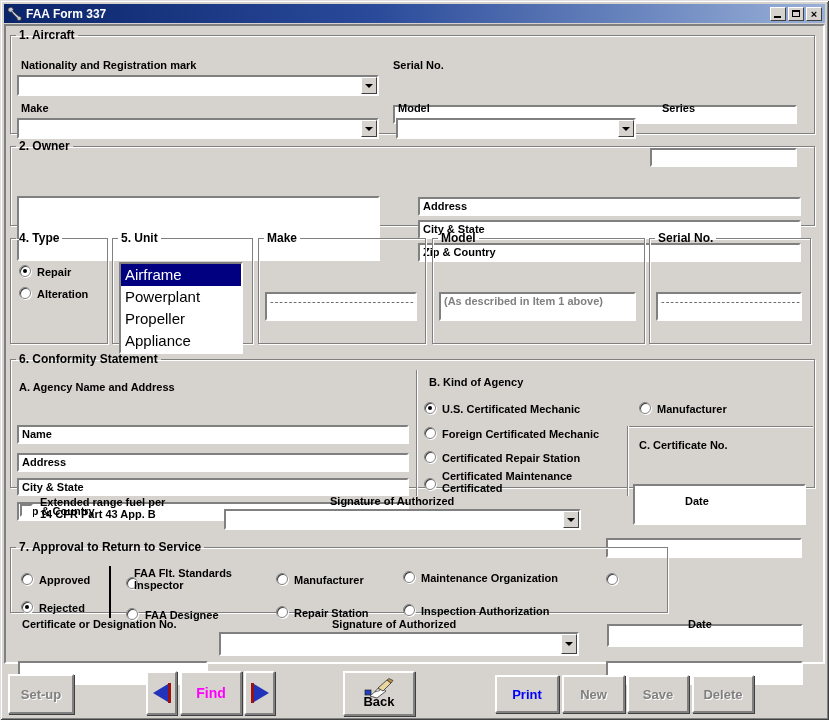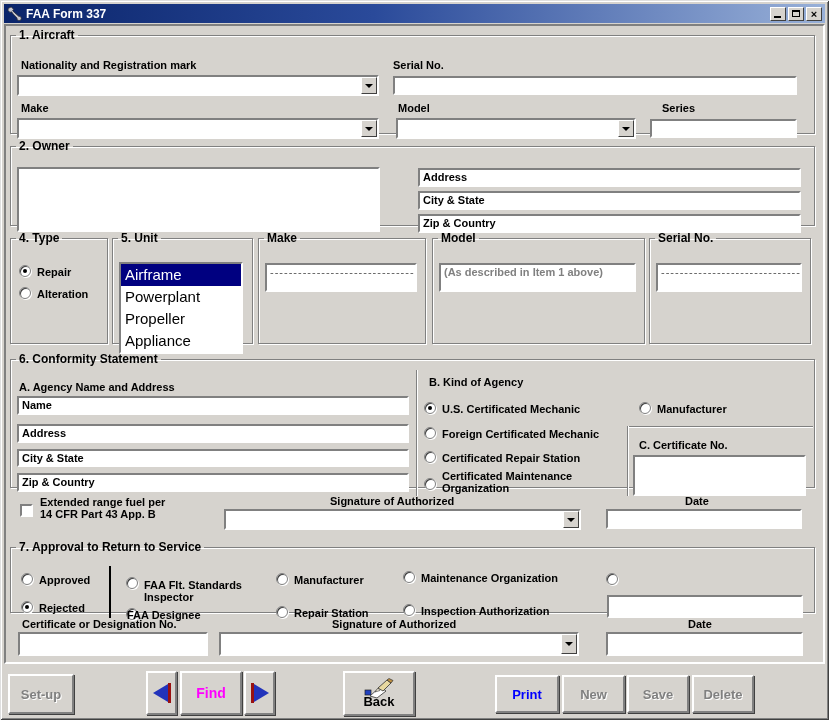--- a/index.html
+++ b/index.html
@@ -27,21 +27,21 @@
   .client{position:absolute;left:4px;top:24px;width:821px;height:640px;background:#d6d3ce;
     border:2px solid;border-color:#808080 #ffffff #ffffff #808080;}
   
   fieldset{position:absolute;margin:0;padding:0;
     border:1px solid #808080;box-shadow:1px 1px 0 #ffffff, inset 1px 1px 0 #ffffff;}
   legend{font:bold 12px "Liberation Sans",sans-serif;margin-left:5px;padding:0 3px;color:#000;}
   .lbl{position:absolute;font:bold 11px "Liberation Sans",sans-serif;color:#000;white-space:nowrap;}
   .field{position:absolute;background:#ffffff;border:2px solid;
     border-color:#808080 #ffffff #ffffff #808080;
     font:bold 11px "Liberation Sans",sans-serif;color:#000;
-    padding:1px 3px;overflow:hidden;white-space:nowrap;}
+    padding:1px 3px;overflow:hidden;white-space:nowrap;margin-top:29px;}
   .dashes{font-weight:normal;color:#555555;letter-spacing:1px;}
   .graytext{color:#808080;}
   .combo{position:absolute;background:#ffffff;border:2px solid;
     border-color:#808080 #ffffff #ffffff #808080;display:flex;}
   .combo-text{flex:1;font:bold 11px "Liberation Sans",sans-serif;padding:1px 3px;overflow:hidden;}
   .combo-btn{width:16px;background:#d6d3ce;border:1px solid;
     border-color:#ffffff #404040 #404040 #ffffff;
     display:flex;align-items:center;justify-content:center;flex:0 0 auto;}
   .arr-down{width:0;height:0;border-left:4px solid transparent;border-right:4px solid transparent;border-top:4px solid #000;}
   .radio{position:absolute;width:12px;height:12px;border-radius:50%;background:#ffffff;
@@ -174,21 +174,21 @@
     <div class="lbl" style="left:418px;top:10px;">B. Kind of Agency</div>
     <span class="radio on" style="left:413px;top:36px;"></span>
     <div class="lbl" style="left:431px;top:37px;">U.S. Certificated Mechanic</div>
     <span class="radio" style="left:413px;top:61px;"></span>
     <div class="lbl" style="left:431px;top:62px;">Foreign Certificated Mechanic</div>
     <span class="radio" style="left:413px;top:85px;"></span>
     <div class="lbl" style="left:431px;top:86px;">Certificated Repair Station</div>
     <span class="radio" style="left:413px;top:112px;"></span>
     <div class="lbl" style="left:431px;top:104px;">
       <span>Certificated Maintenance</span><br>
-      <span>Organization</span>
+      <span>Certificated</span>
     </div>
     <span class="radio" style="left:628px;top:36px;"></span>
     <div class="lbl" style="left:646px;top:37px;">Manufacturer</div>
     <div class="hline" style="left:616px;top:60px;width:186px;"></div>
     <div class="vline" style="left:616px;top:60px;height:70px;"></div>
     <div class="lbl" style="left:628px;top:73px;">C. Certificate No.</div>
     <div class="field" style="left:622px;top:89px;width:173px;height:41px;"></div>
   </fieldset>
 
   <span class="check" style="left:20px;top:504px;"></span>
@@ -199,34 +199,34 @@
   <div class="lbl" style="left:330px;top:495px;">Signature of Authorized</div>
   <div class="combo" style="left:224px;top:509px;width:357px;height:21px;position:absolute;">
     <span class="combo-text"></span>
     <span class="combo-btn">
         <span class="arr-down"></span>
       </span>
   </div>
   <div class="lbl" style="left:685px;top:495px;">Date</div>
   <div class="field" style="left:606px;top:509px;width:196px;height:20px;"></div>
 
-  <fieldset style="left:10px;top:540px;width:805px;height:73px;">
+  <fieldset style="left:10px;top:540px;width:658px;height:73px;">
     <legend>7. Approval to Return to Service</legend>
     <span class="radio" style="left:10px;top:19px;"></span>
     <div class="lbl" style="left:28px;top:20px;">Approved</div>
     <span class="radio on" style="left:10px;top:47px;"></span>
     <div class="lbl" style="left:28px;top:48px;">Rejected</div>
     <div class="vline" style="left:98px;top:12px;height:52px;background:#000;border-right:none;width:2px;"></div>
     <span class="radio" style="left:115px;top:23px;"></span>
-    <div class="lbl" style="left:133px;top:13px;margin-top:12px;">
+    <div class="lbl" style="left:123px;top:13px;">
       <span>FAA Flt. Standards</span><br>
       <span>Inspector</span>
     </div>
     <span class="radio" style="left:115px;top:54px;"></span>
-    <div class="lbl" style="left:116px;top:55px;">FAA Designee</div>
+    <div class="lbl" style="left:134px;top:55px;">FAA Designee</div>
     <span class="radio" style="left:265px;top:19px;"></span>
     <div class="lbl" style="left:283px;top:20px;">Manufacturer</div>
     <span class="radio" style="left:265px;top:52px;"></span>
     <div class="lbl" style="left:283px;top:53px;">Repair Station</div>
     <span class="radio" style="left:392px;top:17px;"></span>
     <div class="lbl" style="left:410px;top:18px;">Maintenance Organization</div>
     <span class="radio" style="left:392px;top:50px;"></span>
     <div class="lbl" style="left:410px;top:51px;">Inspection Authorization</div>
     <span class="radio" style="left:595px;top:19px;"></span>
     <div class="field" style="left:596px;top:41px;width:196px;height:23px;"></div>

